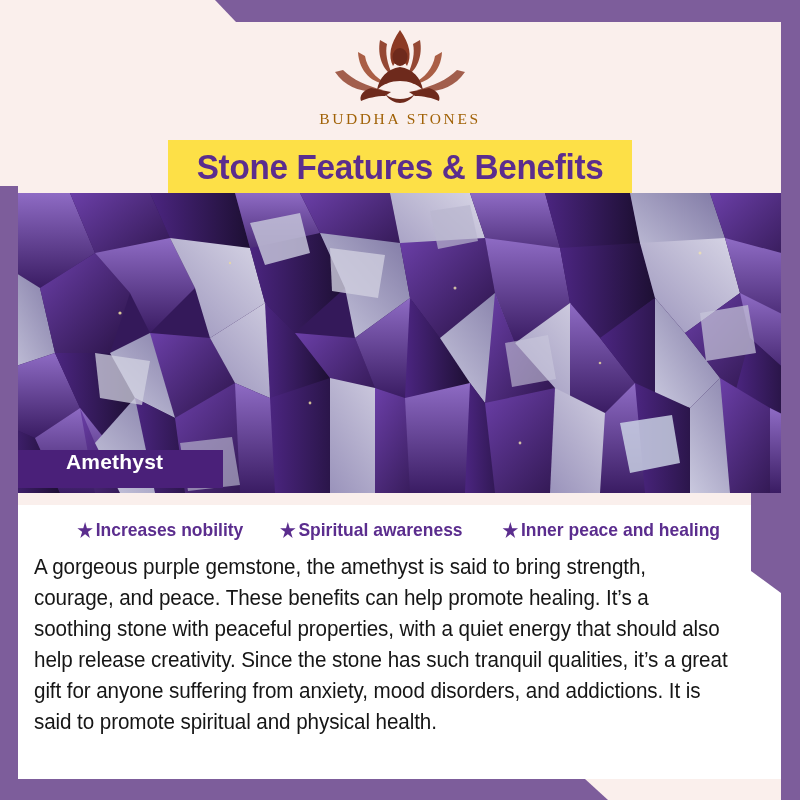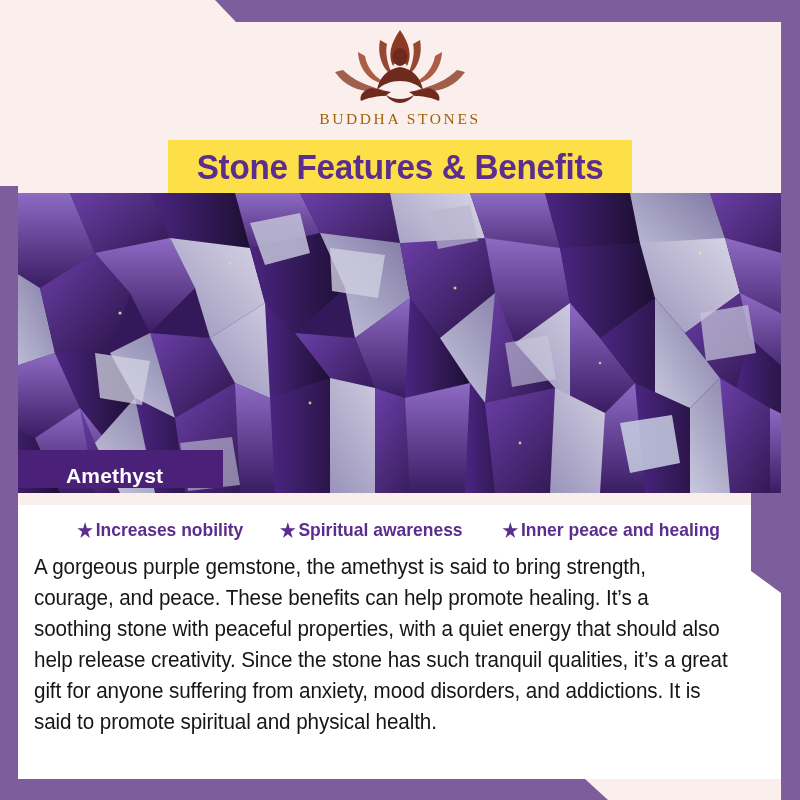--- a/index.html
+++ b/index.html
@@ -136,21 +136,21 @@
   .stone-label {
     position: absolute;
     left: 18px;
     top: 450px;
     height: 38px;
     min-width: 205px;
     background: #4a2079;
     z-index: 4;
     clip-path: polygon(0 0, 232px 0, 210px 38px, 0 38px);
     display: flex;
-    align-items: flex-end;
+    align-items: flex-start;
   }
   .stone-label-text {
     font-family: "Liberation Sans", sans-serif;
     font-weight: bold;
     font-size: 21px;
     color: #ffffff;
     padding-left: 48px;
     letter-spacing: 0.2px;
   }
 

